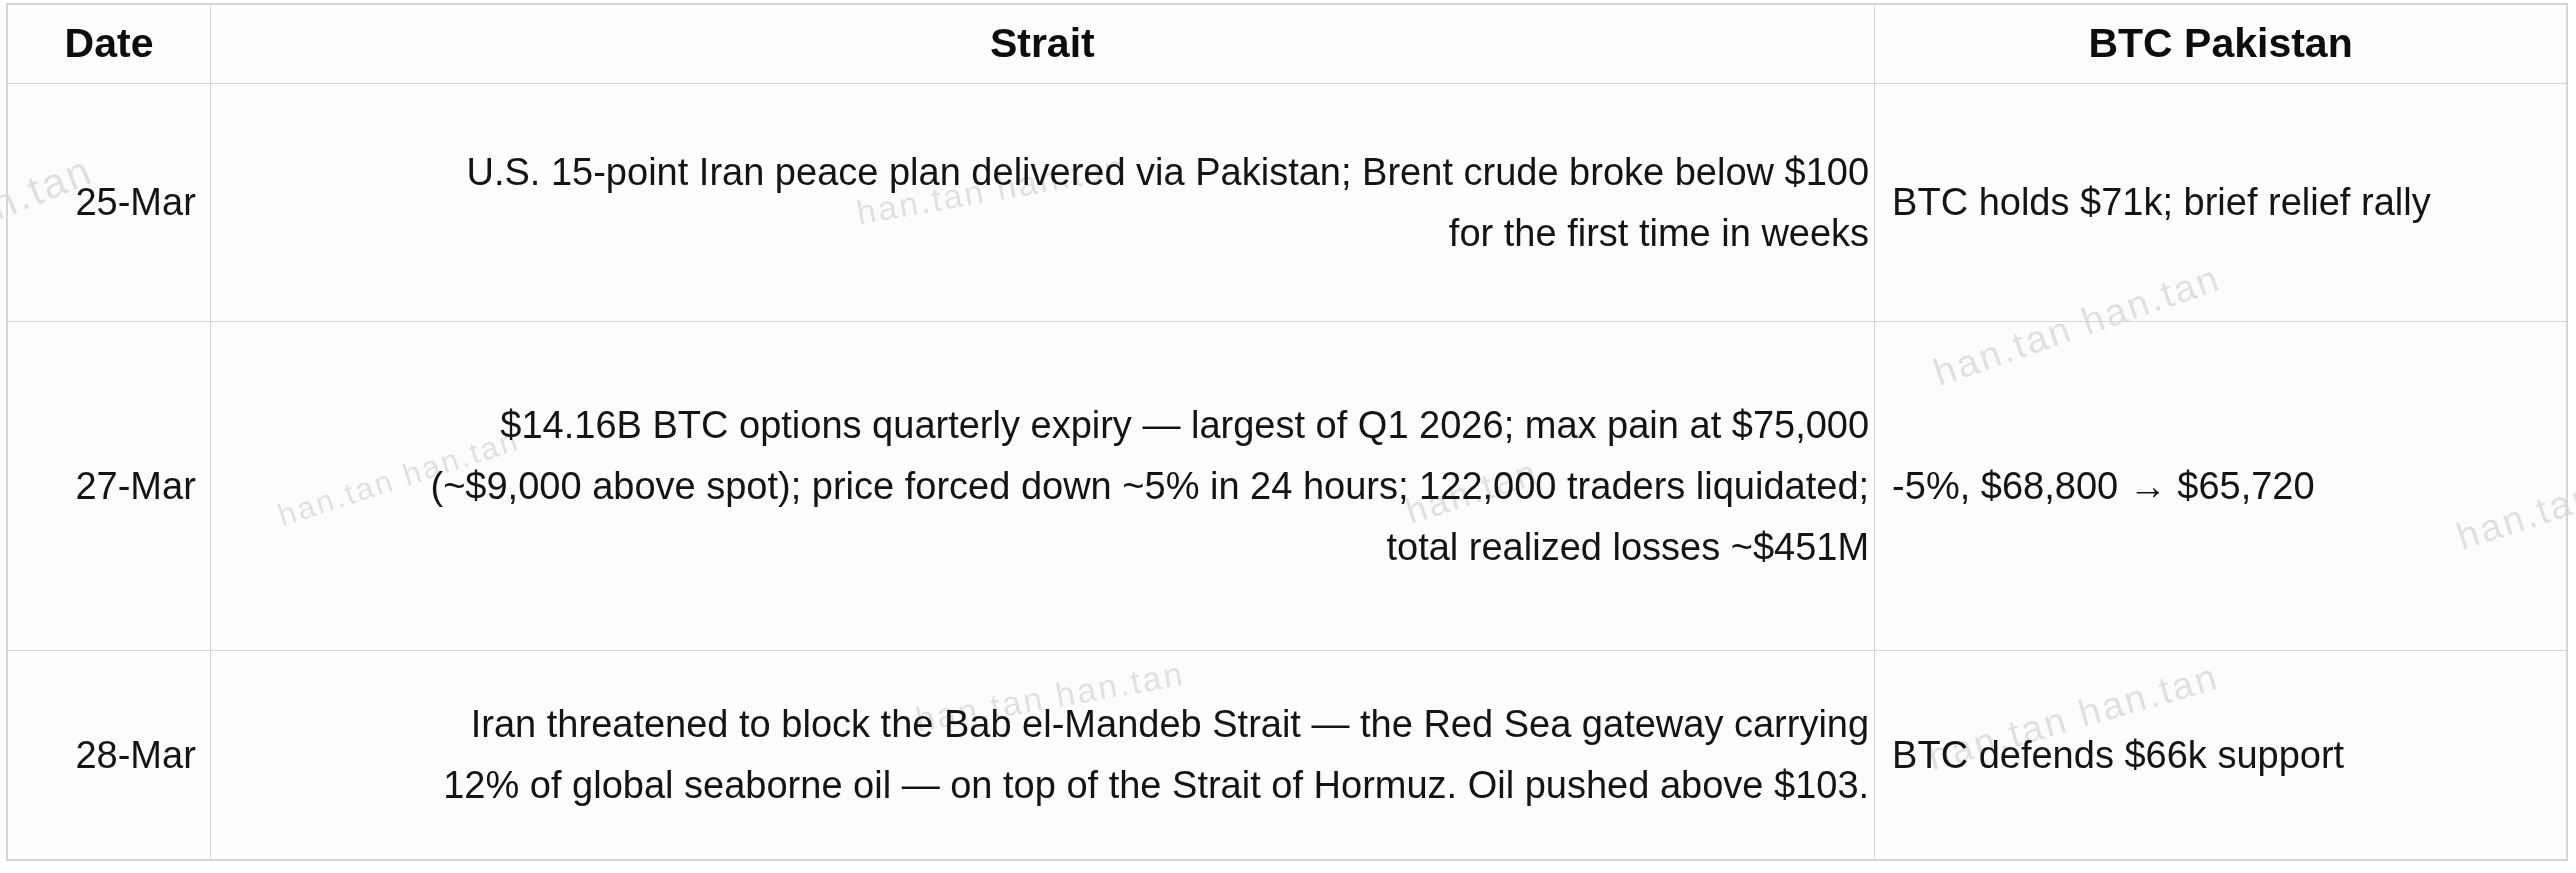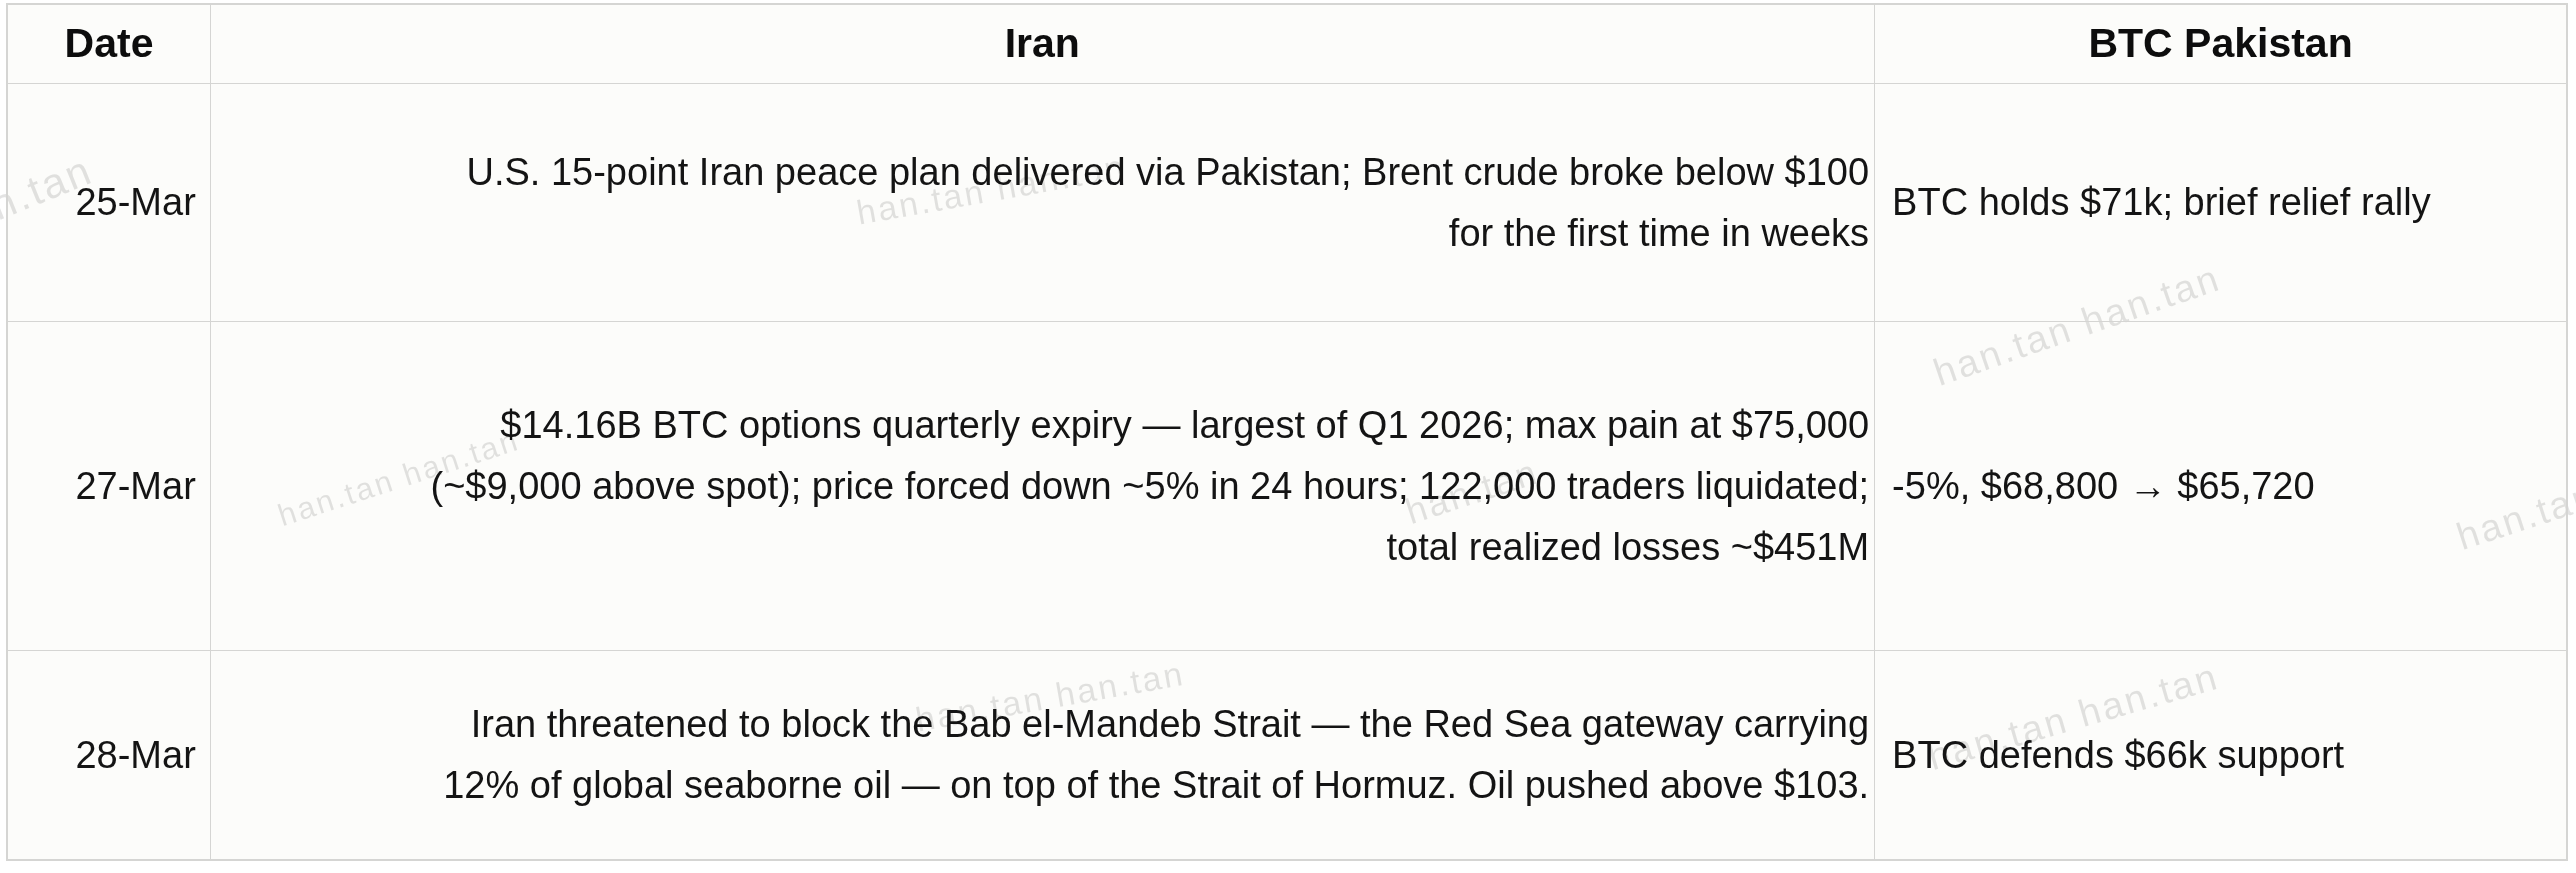--- a/index.html
+++ b/index.html
@@ -90,21 +90,21 @@
 
   <table>
     <colgroup>
       <col style="width:203px">
       <col style="width:1664px">
       <col style="width:693px">
     </colgroup>
     <thead>
       <tr style="height:79px;">
         <th>Date</th>
-        <th>Iran</th>
+        <th>Strait</th>
         <th>BTC Pakistan</th>
       </tr>
     </thead>
     <tbody>
       <tr style="height:154px;">
         <td class="date-cell">25-Mar</td>
         <td class="event-cell">U.S. 15-point Iran peace plan delivered via Pakistan; Brent crude broke below $100
 for the first time in weeks</td>
         <td class="reaction-cell">BTC holds $71k; brief relief rally</td>
       </tr>

